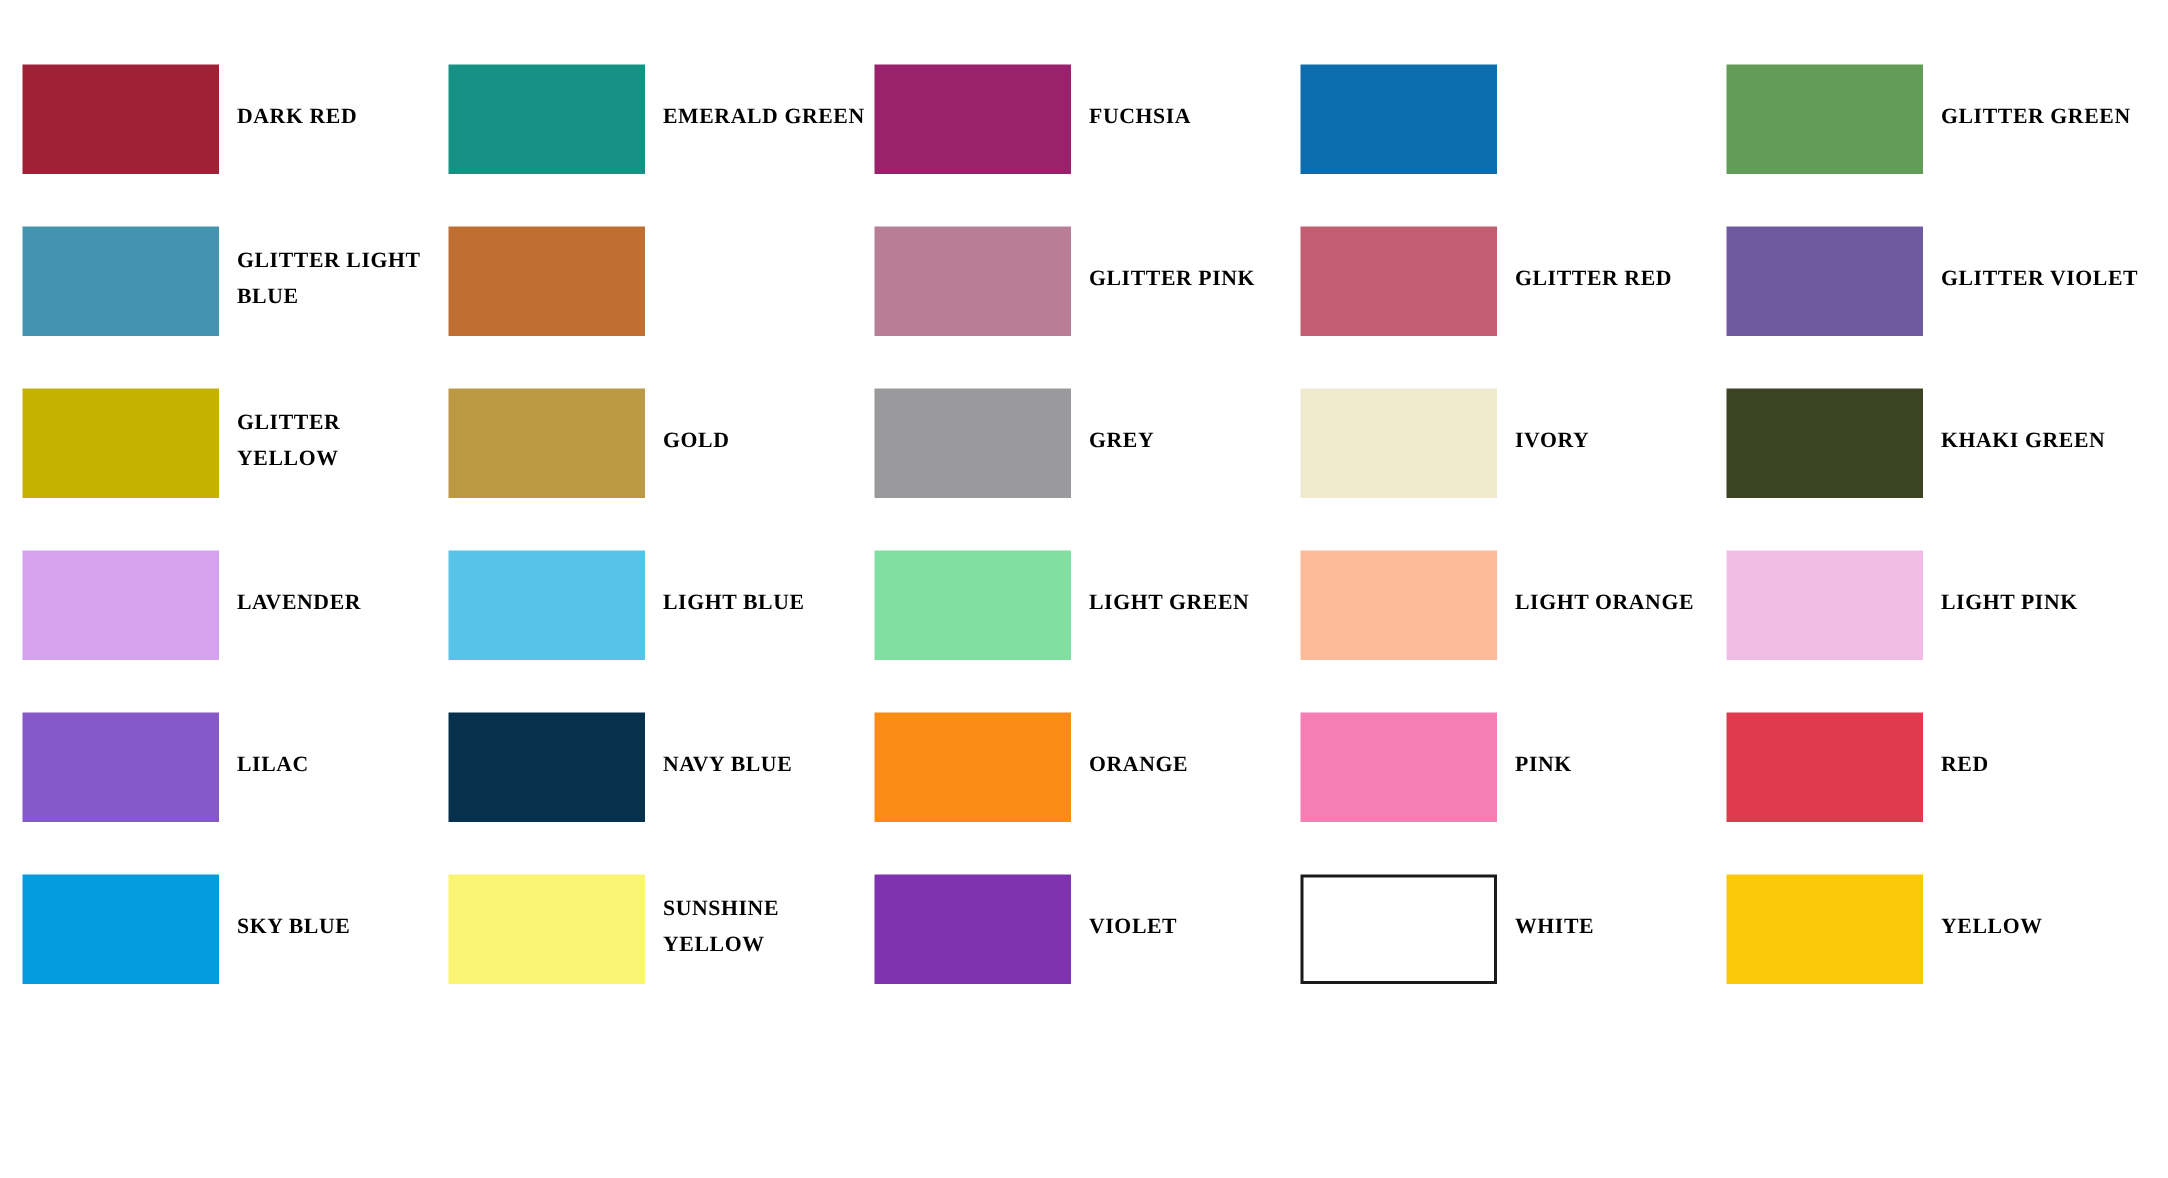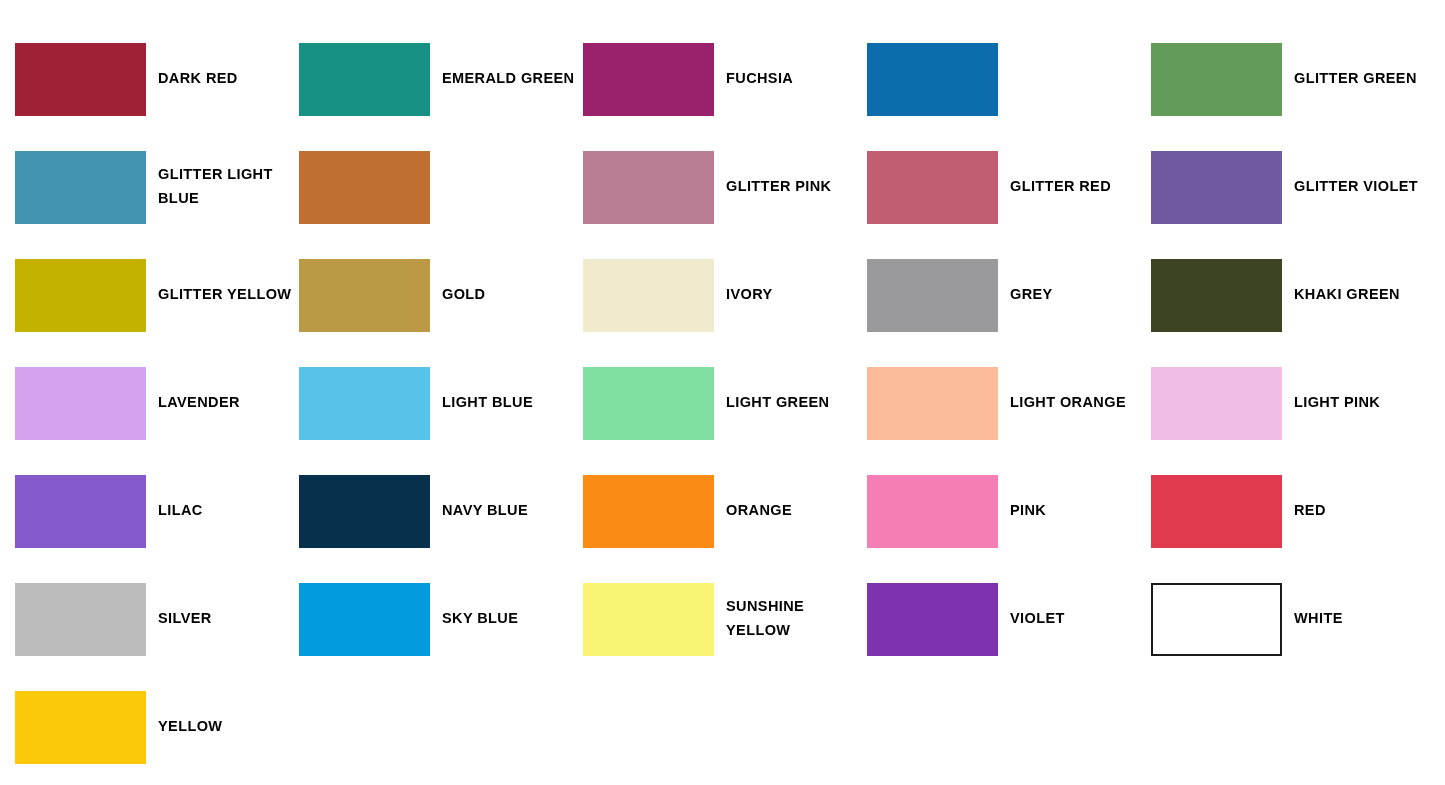--- a/index.html
+++ b/index.html
@@ -13,20 +13,21 @@
     height: 785px;
     font-family: "Liberation Sans", sans-serif;
     overflow: hidden;
   }
   #swatch-grid {
     display: grid;
     grid-template-columns: repeat(5, 284px);
     grid-auto-rows: 108px;
     padding: 25px 0 0 15px;
     box-sizing: border-box;
+    font-family: Liberation Serif, serif;
   }
   .swatch-cell {
     display: flex;
     align-items: center;
     gap: 0;
   }
   .swatch-chip {
     width: 131px;
     height: 73px;
     flex: 0 0 131px;
@@ -96,26 +97,26 @@
     </div>
     <div class="swatch-cell">
       <div class="swatch-chip" title="GLITTER YELLOW" style="background-color: rgb(197, 178, 0);"></div>
       <div class="swatch-label">GLITTER YELLOW</div>
     </div>
     <div class="swatch-cell">
       <div class="swatch-chip" title="GOLD" style="background-color: rgb(188, 154, 69);"></div>
       <div class="swatch-label">GOLD</div>
     </div>
     <div class="swatch-cell">
+      <div class="swatch-chip" title="GREY" style="background-color: rgb(154, 154, 157);"></div>
+      <div class="swatch-label">GREY</div>
+    </div>
+    <div class="swatch-cell">
       <div class="swatch-chip" title="IVORY" style="background-color: rgb(239, 235, 204);"></div>
       <div class="swatch-label">IVORY</div>
-    </div>
-    <div class="swatch-cell">
-      <div class="swatch-chip" title="GREY" style="background-color: rgb(154, 154, 157);"></div>
-      <div class="swatch-label">GREY</div>
     </div>
     <div class="swatch-cell">
       <div class="swatch-chip" title="KHAKI GREEN" style="background-color: rgb(60, 68, 35);"></div>
       <div class="swatch-label">KHAKI GREEN</div>
     </div>
     <div class="swatch-cell">
       <div class="swatch-chip" title="LAVENDER" style="background-color: rgb(213, 162, 240);"></div>
       <div class="swatch-label">LAVENDER</div>
     </div>
     <div class="swatch-cell">
@@ -148,24 +149,20 @@
     </div>
     <div class="swatch-cell">
       <div class="swatch-chip" title="PINK" style="background-color: rgb(245, 127, 180);"></div>
       <div class="swatch-label">PINK</div>
     </div>
     <div class="swatch-cell">
       <div class="swatch-chip" title="RED" style="background-color: rgb(224, 58, 78);"></div>
       <div class="swatch-label">RED</div>
     </div>
     <div class="swatch-cell">
-      <div class="swatch-chip" title="SILVER" style="background-color: rgb(188, 188, 188);"></div>
-      <div class="swatch-label">SILVER</div>
-    </div>
-    <div class="swatch-cell">
       <div class="swatch-chip" title="SKY BLUE" style="background-color: rgb(2, 155, 221);"></div>
       <div class="swatch-label">SKY BLUE</div>
     </div>
     <div class="swatch-cell">
       <div class="swatch-chip" title="SUNSHINE YELLOW" style="background-color: rgb(250, 244, 117);"></div>
       <div class="swatch-label">SUNSHINE YELLOW</div>
     </div>
     <div class="swatch-cell">
       <div class="swatch-chip" title="VIOLET" style="background-color: rgb(127, 50, 174);"></div>
       <div class="swatch-label">VIOLET</div>

